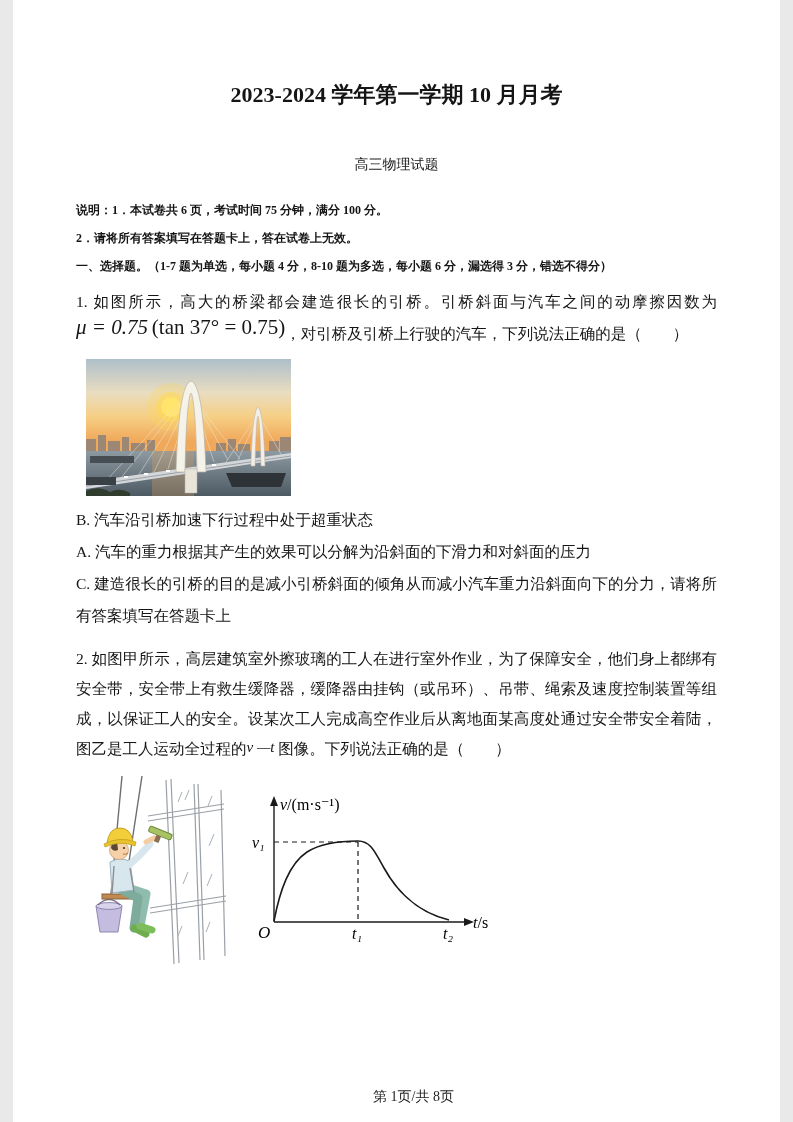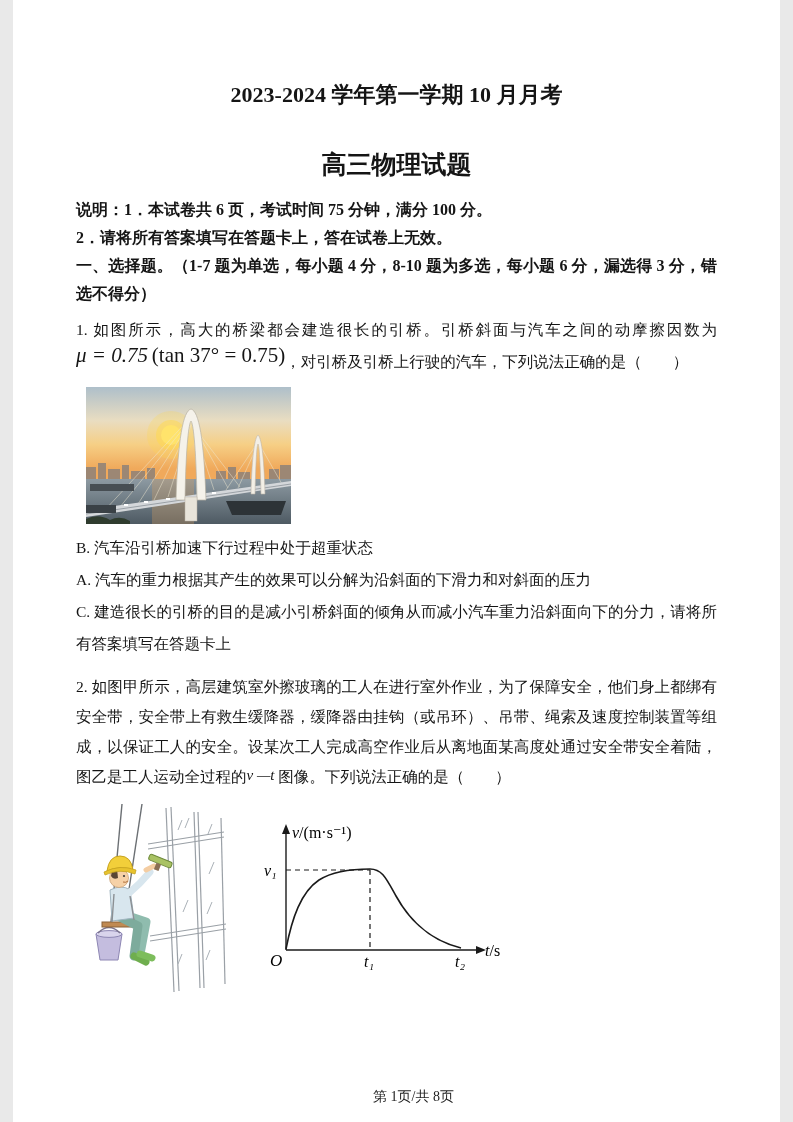--- a/index.html
+++ b/index.html
@@ -8,32 +8,32 @@
     width:767px; height:1122px;
     margin:0 auto;
     background:#ffffff;
     box-sizing:border-box;
     padding:82px 63px 0 63px;
     font-family:"Liberation Serif","DejaVu Serif",serif;
     color:#151515;
     overflow:hidden;
   }
   .title { margin:0; text-align:center; font-size:22px; font-weight:bold; line-height:26px; }
-  .subtitle { margin:44px 0 0 0; text-align:center; font-size:25px; font-weight:bold; line-height:26px; }
-  .instr { margin:0; font-size:16px; font-weight:bold; line-height:28px; text-align:justify; }
+  .subtitle { margin:44px 0 0 0; text-align:center; font-size:14px; font-weight:normal; line-height:26px; }
+  .instr { margin:0; font-size:12px; font-weight:bold; line-height:28px; text-align:justify; }
   .instr-first { margin-top:18px; }
   .qpara { margin:6px 0 0 0; font-size:15.5px; line-height:31px; text-align:justify; }
   .eq { white-space:nowrap; position:relative; top:-5px; font-size:21px; }
   .eq-italic { font-style:italic; }
   .vt { white-space:nowrap; position:relative; top:-2px; font-style:italic; font-size:15px; }
   .photo-wrap { margin:10px 0 4px 10px; width:205px; height:137px; line-height:0; }
   .opts { margin-top:8px; }
   .opt { margin:0; font-size:15.5px; line-height:32px; text-align:justify; }
   .q2 { margin-top:12px; line-height:30px; }
-  .figures { display:flex; align-items:flex-start; gap:28px; margin:12px 0 0 2px; }
+  .figures { display:flex; align-items:flex-start; gap:16px; margin:12px 0 0 2px; }
   .graph-wrap { margin-top:14px; line-height:0; }
   .worker-wrap { line-height:0; }
   .footer { position:absolute; left:0; bottom:16px; width:100%; text-align:center; font-size:14px; color:#222;padding-left:17px; }
   .gtext { font-family:"Liberation Serif","DejaVu Serif",serif; }
 </style>
 </head>
 <body>
 
 <div class="page">
 

